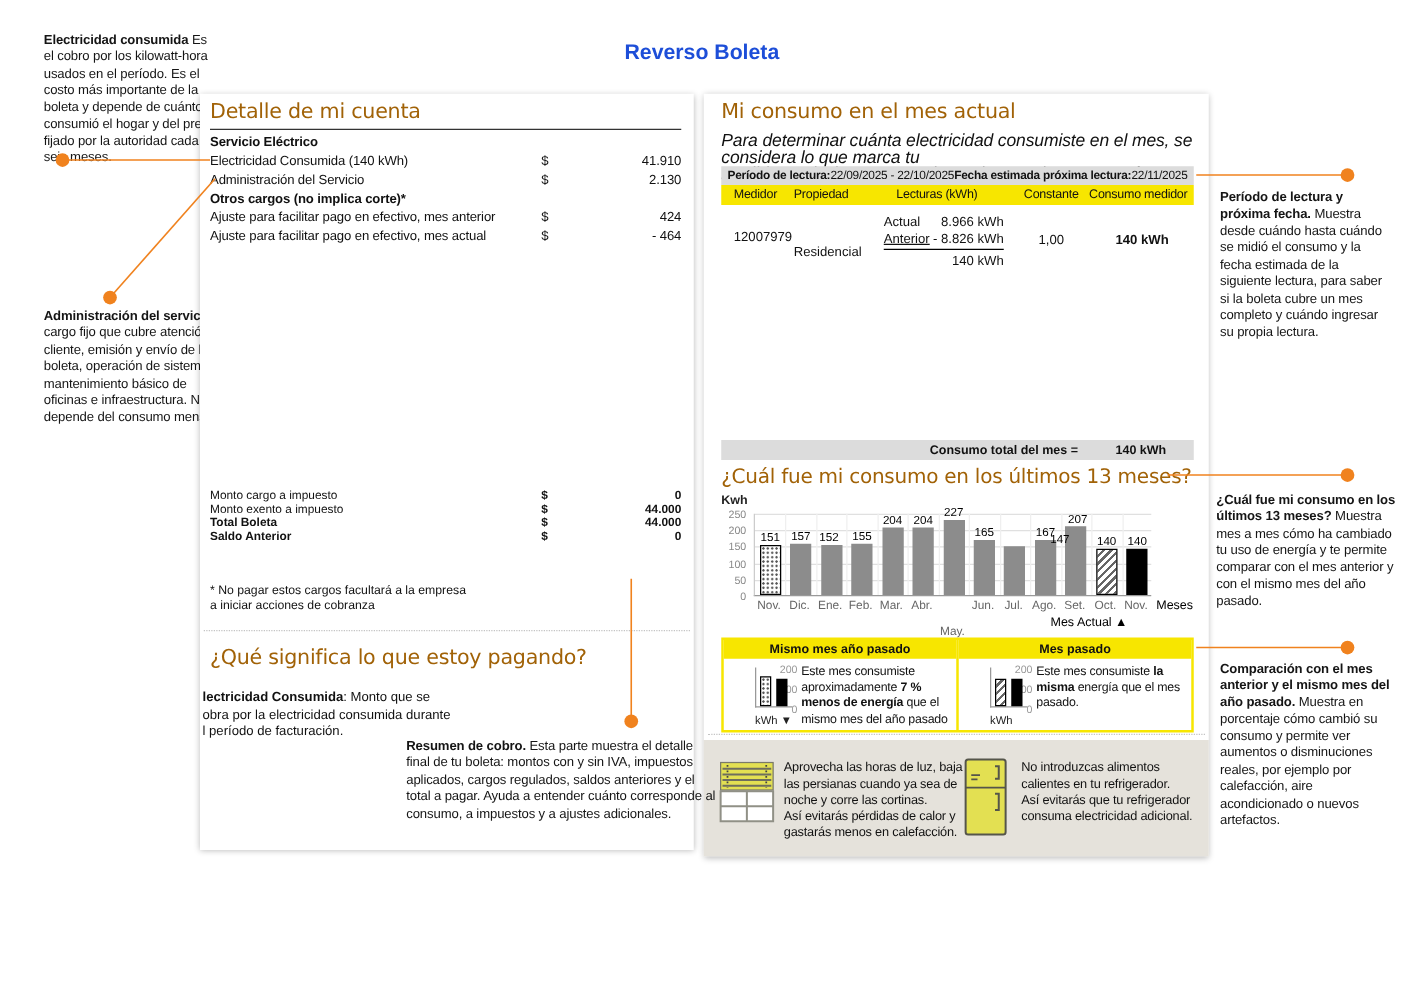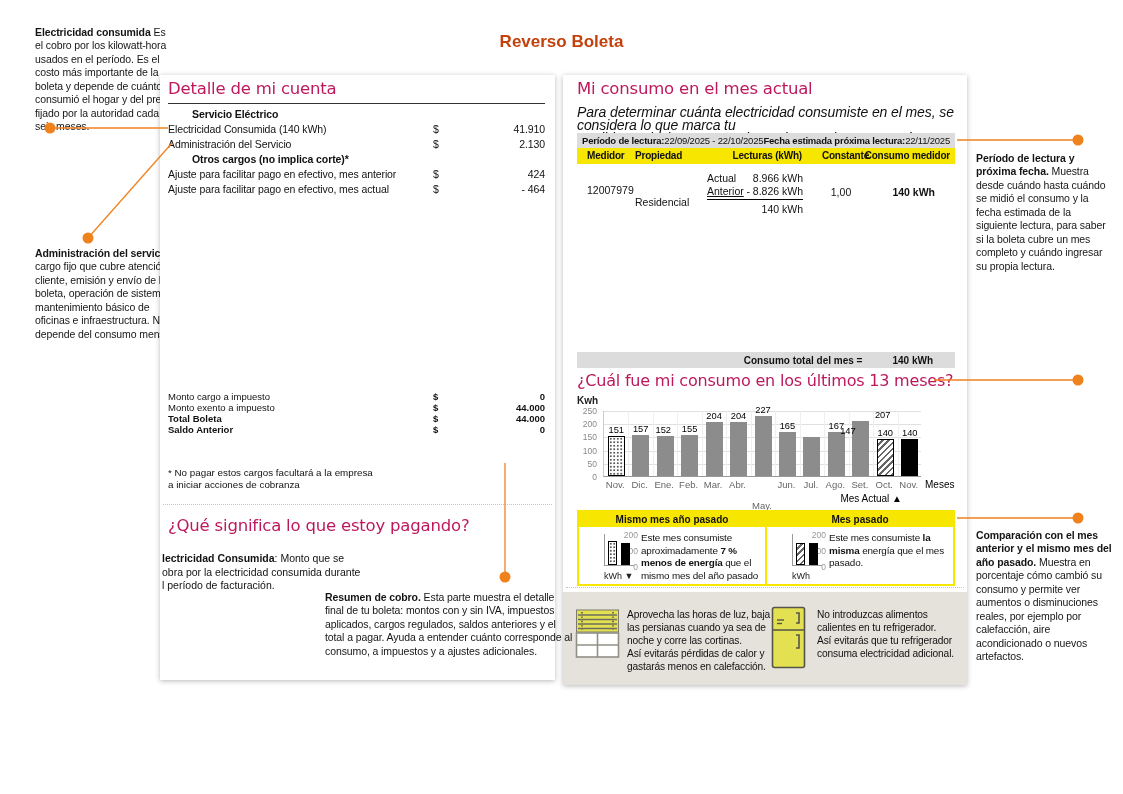--- a/index.html
+++ b/index.html
@@ -1,44 +1,44 @@
 <!DOCTYPE html>
 <html><head>
 <meta charset="utf-8">
 <style>
   * { margin:0; padding:0; box-sizing:border-box; }
   body { background:#fff; font-family:"Liberation Sans", sans-serif; color:#111; }
   #page { position:relative; width:1123px; height:794px; background:#fff; overflow:hidden; }
 
   .page-title { position:absolute; left:0; right:0; top:32px; text-align:center;
-    font-size:17px; font-weight:bold; color:#c2410c; }
+    font-size:17px; font-weight:bold; color:#1d4ed8; }
 
   
   .ann { position:absolute; font-size:10.5px; line-height:1.28; color:#151515; letter-spacing:-0.1px; }
   .ann b { font-weight:bold; }
   #ann-electricidad { left:35px; top:26px;  width:140px; }
   #ann-administracion { left:35px; top:247px; width:148px; }
   #ann-periodo { left:976px; top:152px; width:130px; }
   #ann-consumo13 { left:973px; top:394px; width:150px; }
   #ann-comparacion { left:976px; top:529px; width:140px; }
   #ann-resumen { left:325px; top:591px; width:250px; z-index:5; }
 
   
   .doc { position:absolute; background:#fff; box-shadow:0 1px 5px rgba(0,0,0,0.28); }
   #doc-left  { left:160px; top:75px; width:395px; height:605px; }
   #doc-right { left:563px; top:75px; width:404px; height:610px; }
 
   .doc-title { position:absolute; font-family:"DejaVu Sans", sans-serif; font-size:16.5px;
-    color:#be185d; letter-spacing:-0.2px; white-space:nowrap; }
+    color:#a16207; letter-spacing:-0.2px; white-space:nowrap; }
 
   
   #account-table { position:absolute; left:8px; top:28px; width:377px;
     border-top:1.5px solid #333; padding-top:2px; }
   .acct-row { display:flex; height:15px; align-items:center; font-size:10.5px; letter-spacing:-0.1px; }
-  .acct-row.bold { font-weight:bold;margin-left:24px; }
+  .acct-row.bold { font-weight:bold; }
   .acct-label { flex:1; white-space:nowrap; }
   .acct-cur { width:22px; }
   .acct-val { width:90px; text-align:right; }
 
   #summary-rows { position:absolute; left:8px; top:316px; width:377px; }
   .sum-row { display:flex; height:11px; align-items:center; font-size:9.5px; }
   .sum-row.bold .acct-label { font-weight:bold; }
   .sum-row .acct-cur, .sum-row .acct-val { font-weight:bold; }
 
   #total-bar { position:absolute; left:0; right:0; top:363px; height:25px; background:#DBDBDB;
@@ -57,21 +57,21 @@
 
   
   #consumption-intro { position:absolute; left:14px; top:31px; font-size:14px; font-style:italic;
     line-height:13px; white-space:pre-line; letter-spacing:-0.1px; }
   #period-bar { position:absolute; left:14px; right:12px; top:58px; height:15px; background:#DCDCDC;
     display:flex; align-items:center; justify-content:space-between; font-size:9.5px;
     letter-spacing:-0.2px; padding:0 5px; white-space:nowrap; }
   #period-bar b { font-weight:bold; }
 
   #meter-header { position:absolute; left:14px; right:12px; top:73px; height:16px; background:#F7E600; }
-  #meter-header span { position:absolute; top:2px; font-size:10px; font-weight:bold; letter-spacing:-0.2px; white-space:nowrap;text-align:right; }
+  #meter-header span { position:absolute; top:2px; font-size:10px; font-weight:normal; letter-spacing:-0.2px; white-space:nowrap; }
   #mh-0 { left:10px; } #mh-1 { left:58px; } #mh-2 { left:120px; width:105px; text-align:center; }
   #mh-3 { left:236px; width:56px; text-align:center; } #mh-4 { right:5px; }
 
   #meter-body { position:absolute; left:14px; right:12px; top:89px; height:188px; background:#fff; font-size:10.5px; }
   #mb-meter { position:absolute; left:10px; top:20px; }
   #mb-prop  { position:absolute; left:58px; top:32px; }
   #lect-block { position:absolute; left:130px; top:8px; width:96px; }
   .lect-row { display:flex; justify-content:space-between; line-height:13px; }
   .lect-row.sub { border-bottom:1px solid #000; padding-bottom:1px; }
   .lect-total { text-align:right; margin-top:3px; }
@@ -146,20 +146,24 @@
     <b>Electricidad consumida</b>
     <span>Es el cobro por los kilowatt-hora usados en el período. Es el costo más importante de la boleta y depende de cuánto consumió el hogar y del precio fijado por la autoridad cada seis meses.</span>
   </div>
   <div class="ann" id="ann-administracion">
     <b>Administración del servicio.</b>
     <span>cargo fijo que cubre atención al cliente, emisión y envío de la boleta, operación de sistemas y mantenimiento básico de oficinas e infraestructura. No depende del consumo mensual.</span>
   </div>
   <div class="ann" id="ann-periodo">
     <b>Período de lectura y próxima fecha.</b>
     <span>Muestra desde cuándo hasta cuándo se midió el consumo y la fecha estimada de la siguiente lectura, para saber si la boleta cubre un mes completo y cuándo ingresar su propia lectura.</span>
+  </div>
+  <div class="ann" id="ann-consumo13">
+    <b>¿Cuál fue mi consumo en los últimos 13 meses?</b>
+    <span>Muestra mes a mes cómo ha cambiado tu uso de energía y te permite comparar con el mes anterior y con el mismo mes del año pasado.</span>
   </div>
   <div class="ann" id="ann-comparacion">
     <b>Comparación con el mes anterior y el mismo mes del año pasado.</b>
     <span>Muestra en porcentaje cómo cambió su consumo y permite ver aumentos o disminuciones reales, por ejemplo por calefacción, aire acondicionado o nuevos artefactos.</span>
   </div>
   <div class="ann" id="ann-resumen">
     <b>Resumen de cobro.</b>
     <span>Esta parte muestra el detalle final de tu boleta: montos con y sin IVA, impuestos aplicados, cargos regulados, saldos anteriores y el total a pagar. Ayuda a entender cuánto corresponde al consumo, a impuestos y a ajustes adicionales.</span>
   </div>
 
@@ -319,21 +323,21 @@
           <div class="bar-label" style="left: 122.308px; width: 24.4615px; bottom: 54.856px;">204</div>
           <div class="bar bar-gray" style="left: 150.5px; height: 59.928px;"></div>
           <div class="bar-label" style="left: 146.769px; width: 24.4615px; bottom: 60.928px;">227</div>
           <div class="bar bar-gray" style="left: 174.962px; height: 43.56px;"></div>
           <div class="bar-label" style="left: 171.231px; width: 24.4615px; bottom: 44.56px;">165</div>
           <div class="bar bar-gray" style="left: 199.423px; height: 38.808px;"></div>
           <div class="bar-label" style="left: 195.692px; width: 24.4615px; bottom: 39.808px; margin-left: 36px;">147</div>
           <div class="bar bar-gray" style="left: 223.885px; height: 44.088px;"></div>
           <div class="bar-label" style="left: 220.154px; width: 24.4615px; bottom: 45.088px;">167</div>
           <div class="bar bar-gray" style="left: 248.346px; height: 54.648px;"></div>
-          <div class="bar-label" style="left: 262px; width: 24.4615px; bottom: 55.648px; text-align: right;">207</div>
+          <div class="bar-label" style="left: 246px; width: 24.4615px; bottom: 55.648px;">207</div>
           <div class="bar bar-hatched" style="left: 272.808px; height: 36.96px;"></div>
           <div class="bar-label" style="left: 269.077px; width: 24.4615px; bottom: 37.96px;">140</div>
           <div class="bar bar-black" style="left: 297.269px; height: 36.96px;"></div>
           <div class="bar-label" style="left: 293.538px; width: 24.4615px; bottom: 37.96px;">140</div>
         </div>
       <div id="chart-xlabels">
           <div class="xtick" style="left: 0px; width: 24.4615px;">Nov.</div>
           <div class="xtick" style="left: 24.4615px; width: 24.4615px;">Dic.</div>
           <div class="xtick" style="left: 48.9231px; width: 24.4615px;">Ene.</div>
           <div class="xtick" style="left: 73.3846px; width: 24.4615px;">Feb.</div>

